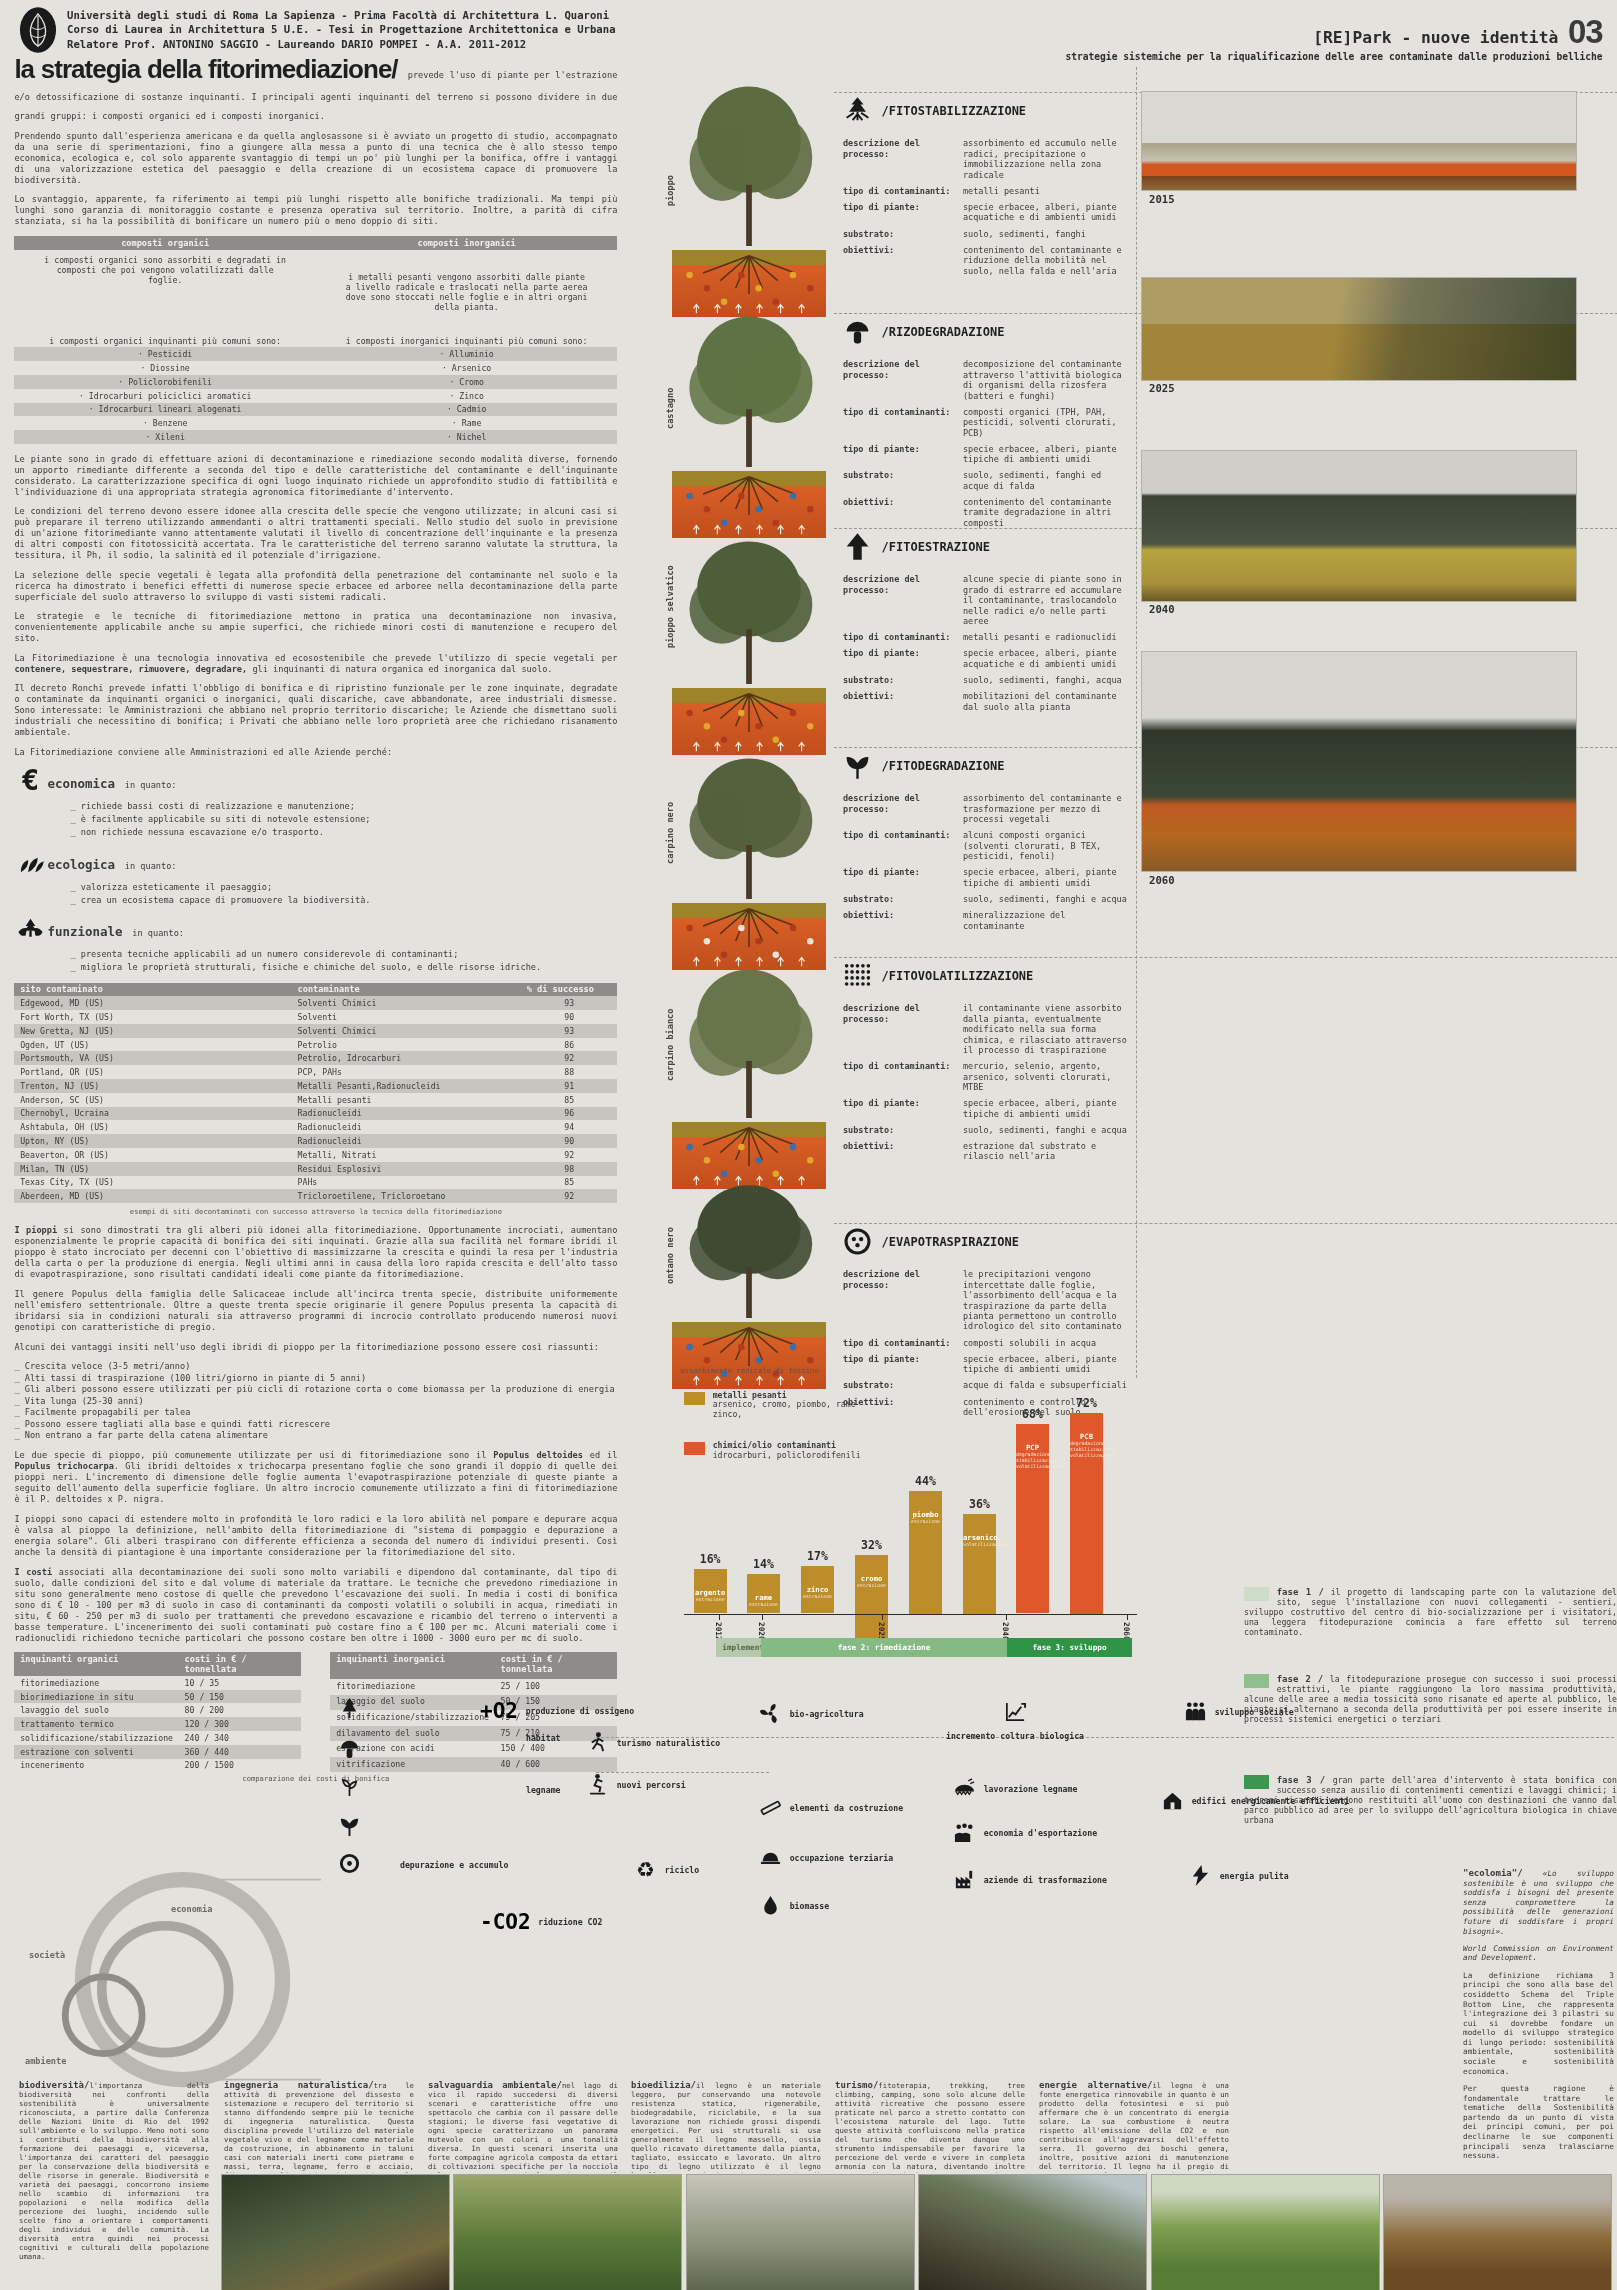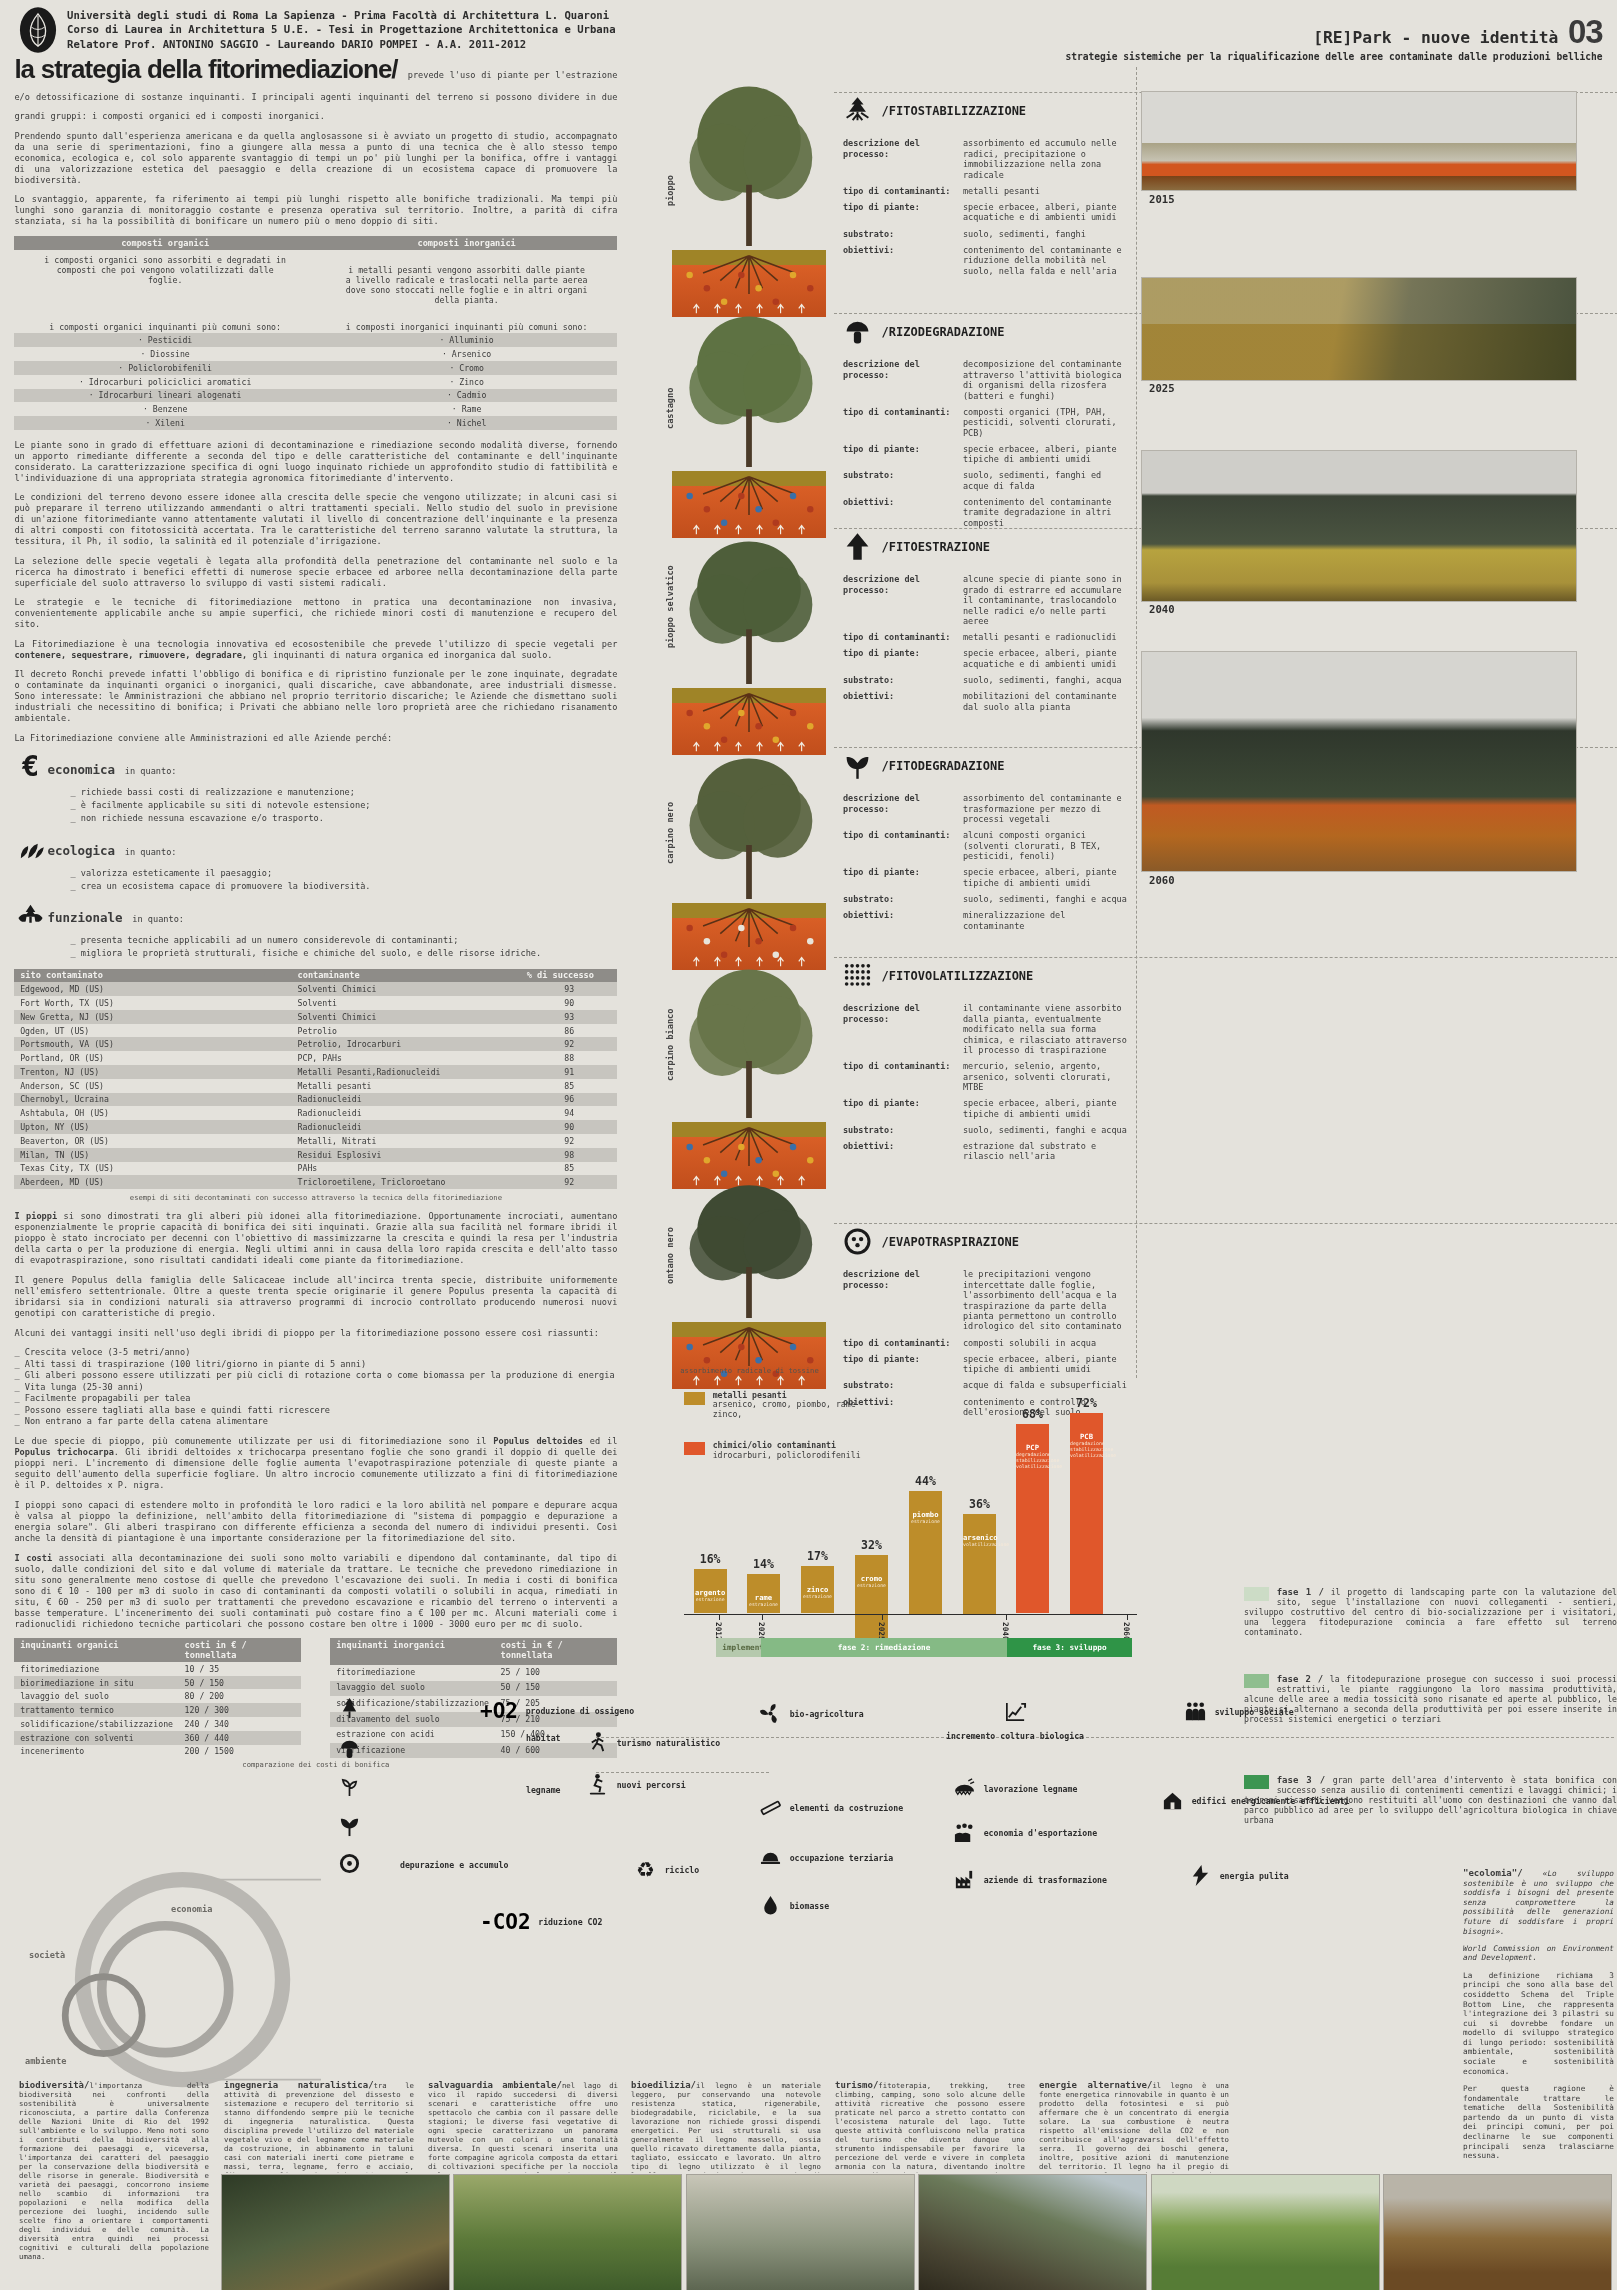--- a/index.html
+++ b/index.html
@@ -112,21 +112,21 @@
       <p class="j">Prendendo spunto dall'esperienza americana e da quella anglosassone si è avviato un progetto di studio, accompagnato da una serie di sperimentazioni, fino a giungere alla messa a punto di una tecnica che è allo stesso tempo economica, ecologica e, col solo apparente svantaggio di tempi un po' più lunghi per la bonifica, offre i vantaggi di una valorizzazione estetica del paesaggio e della creazione di un ecosistema capace di promuovere la biodiversità.</p>
       <p class="j">Lo svantaggio, apparente, fa riferimento ai tempi più lunghi rispetto alle bonifiche tradizionali. Ma tempi più lunghi sono garanzia di monitoraggio costante e presenza operativa sul territorio. Inoltre, a parità di cifra stanziata, si ha la possibilità di bonificare un numero più o meno doppio di siti.</p>
       <table class="pt">
         <tbody>
           <tr>
             <th class="thbar" style="width:50%">composti organici</th>
             <th class="thbar">composti inorganici</th>
           </tr>
           <tr>
             <td class="cellc" style="font-size:8.2px;padding:5.8px 29px;">i composti organici sono assorbiti e degradati in composti che poi vengono volatilizzati dalle foglie.</td>
-            <td class="cellc" style="font-size:8.2px;padding:15px 29px;text-align:center;">i metalli pesanti vengono assorbiti dalle piante a livello radicale e traslocati nella parte aerea dove sono stoccati nelle foglie e in altri organi della pianta.</td>
+            <td class="cellc" style="font-size:8.2px;padding:22px 29px;text-align:center;">i metalli pesanti vengono assorbiti dalle piante a livello radicale e traslocati nella parte aerea dove sono stoccati nelle foglie e in altri organi della pianta.</td>
           </tr>
           <tr>
             <td class="cellc">i composti organici inquinanti più comuni sono:</td>
             <td class="cellc">i composti inorganici inquinanti più comuni sono:</td>
           </tr>
           <tr class="stripe">
             <td class="cellc">· Pesticidi</td>
             <td class="cellc">· Alluminio</td>
           </tr>
           <tr>

